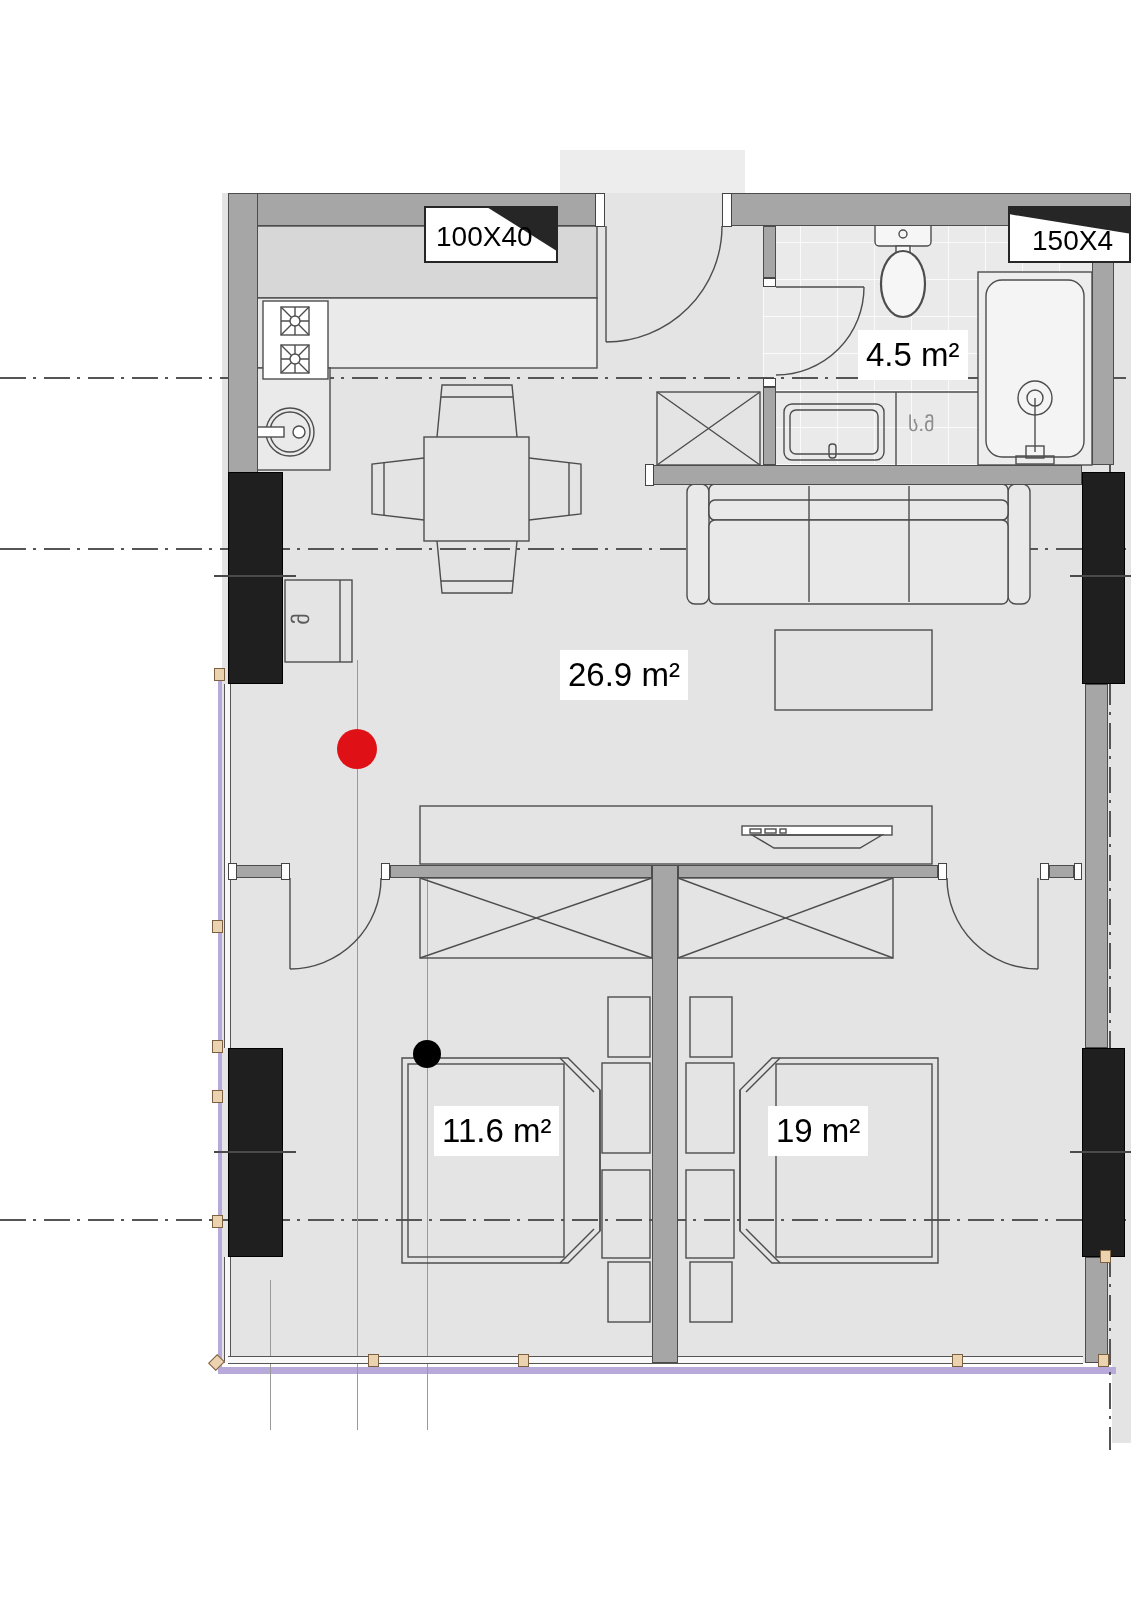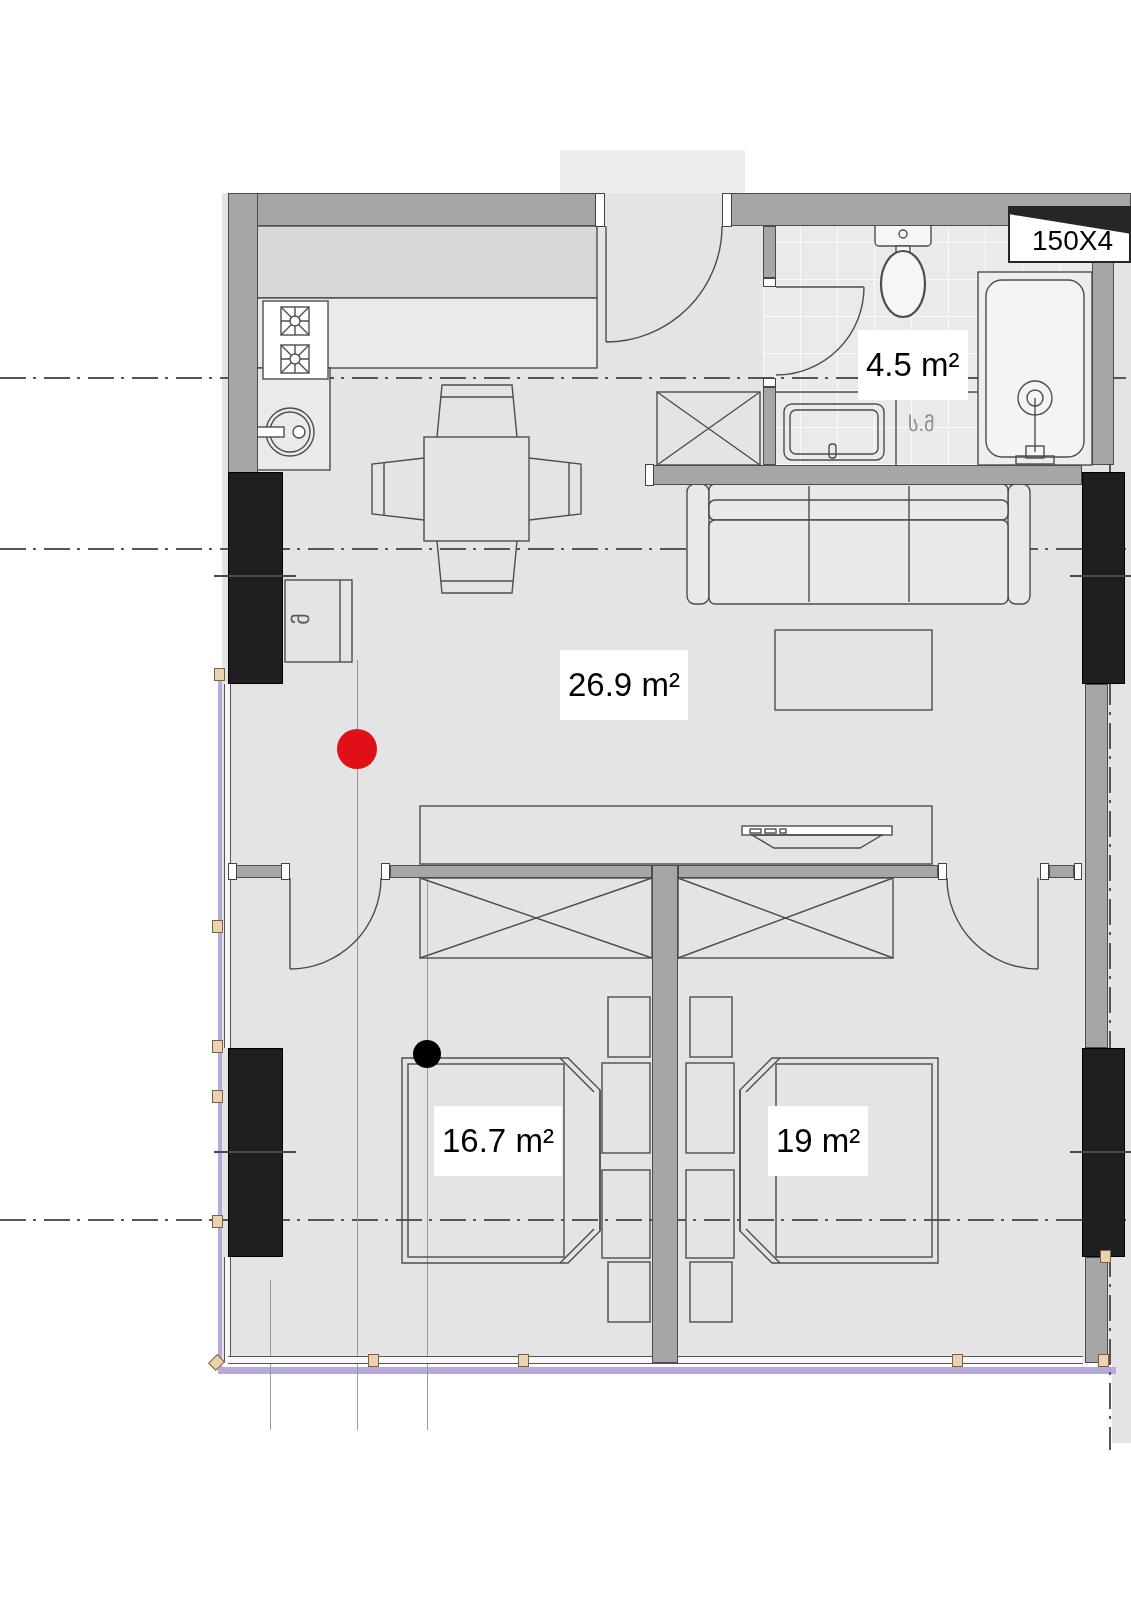--- a/index.html
+++ b/index.html
@@ -18,21 +18,21 @@
   .winstrip.v{border-left:1px solid #555;border-right:1px solid #555;}
   .winstrip.h{border-top:1px solid #555;border-bottom:1px solid #555;}
   .lav{background:#b7a9da;z-index:1;}
   .marker{width:11px;height:13px;background:#ecd3b0;border:1px solid #7d5f41;z-index:6;}
   .grid{background:#9a9a9a;z-index:2;}
   .clh{height:2px;z-index:2;background:repeating-linear-gradient(90deg,#555 0 26px,transparent 26px 33px,#555 33px 36px,transparent 36px 44px);}
   .clv{width:2px;z-index:2;background:repeating-linear-gradient(180deg,#555 0 26px,transparent 26px 33px,#555 33px 36px,transparent 36px 44px);}
   .tick{background:#4a4a4a;z-index:6;}
   svg.furn{position:absolute;left:0;top:0;z-index:3;}
   .plate{background:#fff;color:#000;display:flex;align-items:center;justify-content:center;
-         font-size:33px;z-index:7;white-space:nowrap;padding:16px 8px;}
+         font-size:33px;z-index:7;white-space:nowrap;padding:6px 8px;}
   .tag{background:#fff;border:2px solid #262626;z-index:7;}
   .tag-wedge{position:absolute;inset:0;background:#262626;}
   .tag-text{position:absolute;z-index:2;font-size:28px;color:#000;white-space:nowrap;}
   .dot{border-radius:50%;z-index:8;}
   .fixlabel{color:#8c8c8c;font-size:20px;z-index:7;white-space:nowrap;}
   .glyph{color:#5a5a5a;font-size:22px;z-index:7;transform:rotate(-90deg);}
 </style>
 </head>
 <body>
 
@@ -254,28 +254,32 @@
   <div class="abs marker" style="left:212px;top:1040px"></div>
   <div class="abs marker" style="left:212px;top:1090px"></div>
   <div class="abs marker" style="left:212px;top:1215px"></div>
   <div class="abs marker" style="left:211px;top:1356px;transform:rotate(45deg)"></div>
   <div class="abs marker" style="left:368px;top:1354px"></div>
   <div class="abs marker" style="left:518px;top:1354px"></div>
   <div class="abs marker" style="left:952px;top:1354px"></div>
   <div class="abs marker" style="left:1098px;top:1354px"></div>
   <div class="abs marker" style="left:1100px;top:1250px"></div>
 
+  <div class="abs tag" style="left:424px;top:206px;width:134px;height:57px">
+    <div class="tag-wedge" style="clip-path:polygon(48% 0,100% 0,100% 80%)"></div>
+    <div class="tag-text" style="left:10px;top:13px">100X40</div>
+  </div>
   <div class="abs tag" style="left:1008px;top:206px;width:123px;height:57px">
     <div class="tag-wedge" style="clip-path:polygon(0 0,100% 0,100% 48%,0 12%)"></div>
     <div class="tag-text" style="left:22px;top:17px">150X4</div>
   </div>
 
   <div class="abs plate" style="left:560px;top:650px">26.9 m²</div>
   <div class="abs plate" style="left:858px;top:330px">4.5 m²</div>
-  <div class="abs plate" style="left:434px;top:1106px">16.7 m²</div>
+  <div class="abs plate" style="left:434px;top:1106px">11.6 m²</div>
   <div class="abs plate" style="left:768px;top:1106px">19 m²</div>
 
   <div class="abs fixlabel" style="left:908px;top:412px">ს.მ</div>
   <div class="abs glyph" style="left:296px;top:606px">მ</div>
 
   <div class="abs dot" style="left:337px;top:729px;width:40px;height:40px;background:#df1117"></div>
   <div class="abs dot" style="left:413px;top:1040px;width:28px;height:28px;background:#000000"></div>
 
 </div>
 

